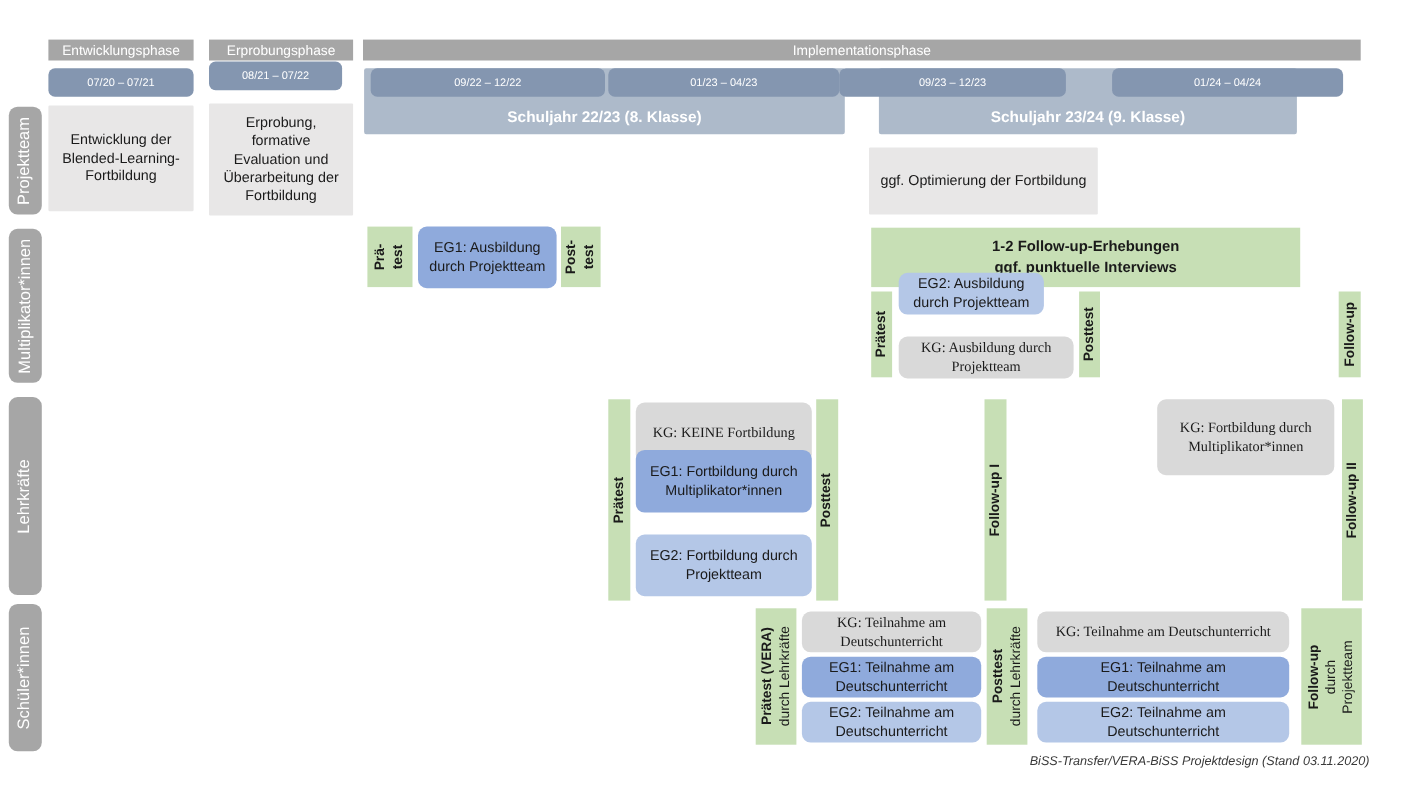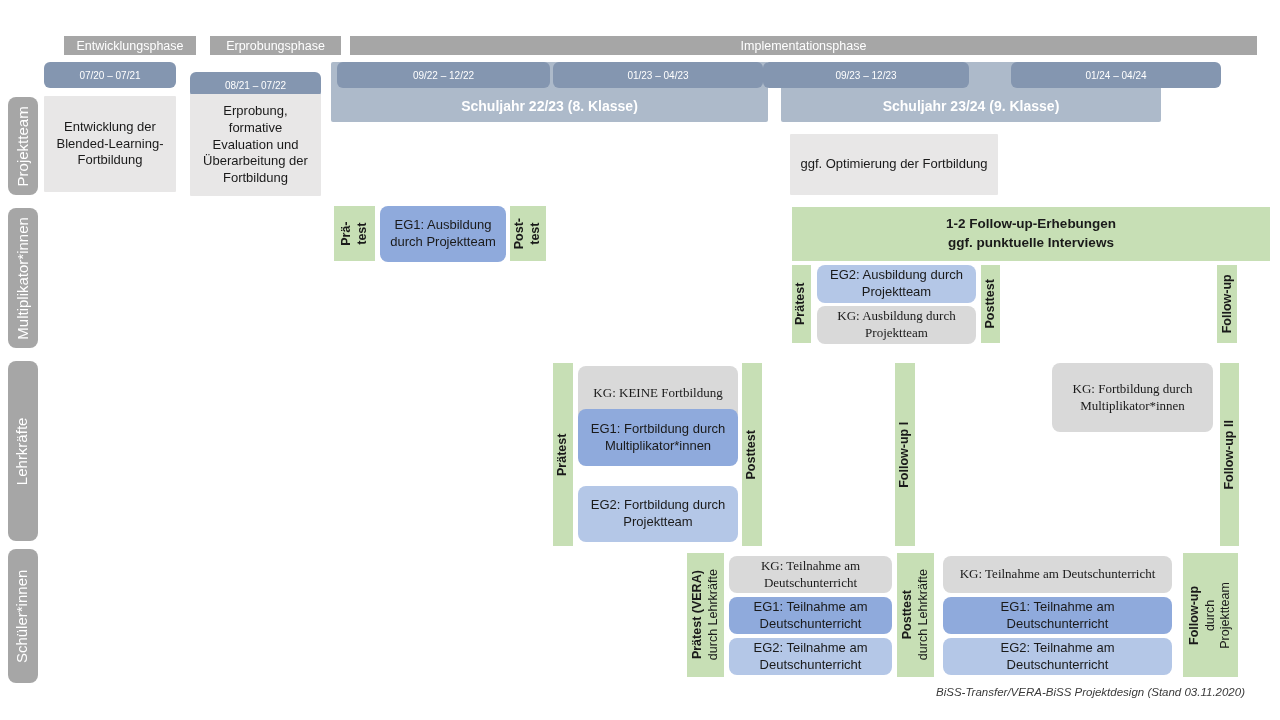--- a/index.html
+++ b/index.html
@@ -2,21 +2,21 @@
 <html><head>
 <meta charset="utf-8">
 <style>
   html,body{margin:0;padding:0;background:#ffffff;}
   #canvas{
     position:relative;width:1280px;height:720px;background:#ffffff;
     font-family:"Liberation Sans", sans-serif;color:#1a1a1a;overflow:hidden;
   }
   .abs{position:absolute;box-sizing:border-box;}
   
-  .hdr{background:#a6a6a6;color:#ffffff;font-size:12.5px;display:flex;align-items:center;justify-content:center;margin-left:20px;}
+  .hdr{background:#a6a6a6;color:#ffffff;font-size:12.5px;display:flex;align-items:center;justify-content:center;}
   
   .date{background:#8496b0;color:#ffffff;font-size:10px;border-radius:6px;display:flex;align-items:center;justify-content:center;}
   
   .cont{background:#adbaca;border-radius:2px;}
   .schul{position:absolute;left:0;right:0;bottom:8px;text-align:center;color:#ffffff;font-weight:bold;font-size:14px;}
   
   .pbox{background:#e8e7e7;border-radius:1px;font-size:13px;display:flex;align-items:center;justify-content:center;text-align:center;line-height:1.3;padding:4px 10px;}
   
   .cell{border-radius:8px;font-size:13px;display:flex;align-items:center;justify-content:center;text-align:center;line-height:1.3;padding:2px 8px;}
   .kg{background:#d9d9d9;font-family:Liberation Serif, serif;}
@@ -37,29 +37,29 @@
 </head>
 <body>
 
 <div id="canvas">
 
   <div class="abs hdr" style="left:44px;top:36px;width:132px;height:19px">Entwicklungsphase</div>
   <div class="abs hdr" style="left:190px;top:36px;width:131px;height:19px">Erprobungsphase</div>
   <div class="abs hdr" style="left:330px;top:36px;width:907px;height:19px">Implementationsphase</div>
 
   <div class="abs date" style="left:44px;top:62px;width:132px;height:26px">07/20 – 07/21</div>
-  <div class="abs date" style="left:190px;top:72px;width:131px;height:26px">08/21 – 07/22</div>
+  <div class="abs date" style="left:190px;top:56px;width:121px;height:26px">08/21 – 07/22</div>
 
   <div class="abs cont" style="left:331px;top:62px;width:437px;height:60px">
     <div class="schul">Schuljahr 22/23 (8. Klasse)</div>
   </div>
   <div class="abs date" style="left:337px;top:62px;width:213px;height:26px">09/22 – 12/22</div>
   <div class="abs date" style="left:553px;top:62px;width:210px;height:26px">01/23 – 04/23</div>
 
-  <div class="abs cont" style="left:781px;top:62px;width:380px;height:60px">
+  <div class="abs cont" style="left:799px;top:62px;width:380px;height:60px">
     <div class="schul">Schuljahr 23/24 (9. Klasse)</div>
   </div>
   <div class="abs date" style="left:763px;top:62px;width:206px;height:26px">09/23 – 12/23</div>
   <div class="abs date" style="left:1011px;top:62px;width:210px;height:26px">01/24 – 04/24</div>
 
   <div class="abs vlabel" style="left:8px;top:97px;width:30px;height:98px">
     <div class="vtext">Projektteam</div>
   </div>
   <div class="abs vlabel" style="left:8px;top:208px;width:30px;height:140px">
     <div class="vtext">Multiplikator*innen</div>
@@ -82,28 +82,28 @@
     </div>
   </div>
   <div class="abs cell eg1" style="left:380px;top:206px;width:126px;height:56px">EG1: Ausbildung durch Projektteam</div>
   <div class="abs vbar" style="left:510px;top:206px;width:36px;height:55px">
     <div class="vtext">
       <div>Post-</div>
       <div>test</div>
     </div>
   </div>
 
-  <div class="abs greenw" style="left:792px;top:207px;width:478px;height:54px">
+  <div class="abs greenw" style="left:792px;top:207px;width:390px;height:54px">
     <div>1-2 Follow-up-Erhebungen</div>
     <div>ggf. punktuelle Interviews</div>
   </div>
   <div class="abs vbar" style="left:792px;top:265px;width:19px;height:78px">
     <div class="vtext">Prätest</div>
   </div>
-  <div class="abs cell eg2" style="left:817px;top:265px;width:159px;height:38px">EG2: Ausbildung durch Projektteam</div>
+  <div class="abs cell eg2" style="left:817px;top:248px;width:132px;height:38px">EG2: Ausbildung durch Projektteam</div>
   <div class="abs cell kg" style="left:817px;top:306px;width:159px;height:38px">KG: Ausbildung durch Projektteam</div>
   <div class="abs vbar" style="left:981px;top:265px;width:19px;height:78px">
     <div class="vtext">Posttest</div>
   </div>
   <div class="abs vbar" style="left:1217px;top:265px;width:20px;height:78px">
     <div class="vtext">Follow-up</div>
   </div>
 
   <div class="abs vbar" style="left:553px;top:363px;width:20px;height:183px">
     <div class="vtext">Prätest</div>

